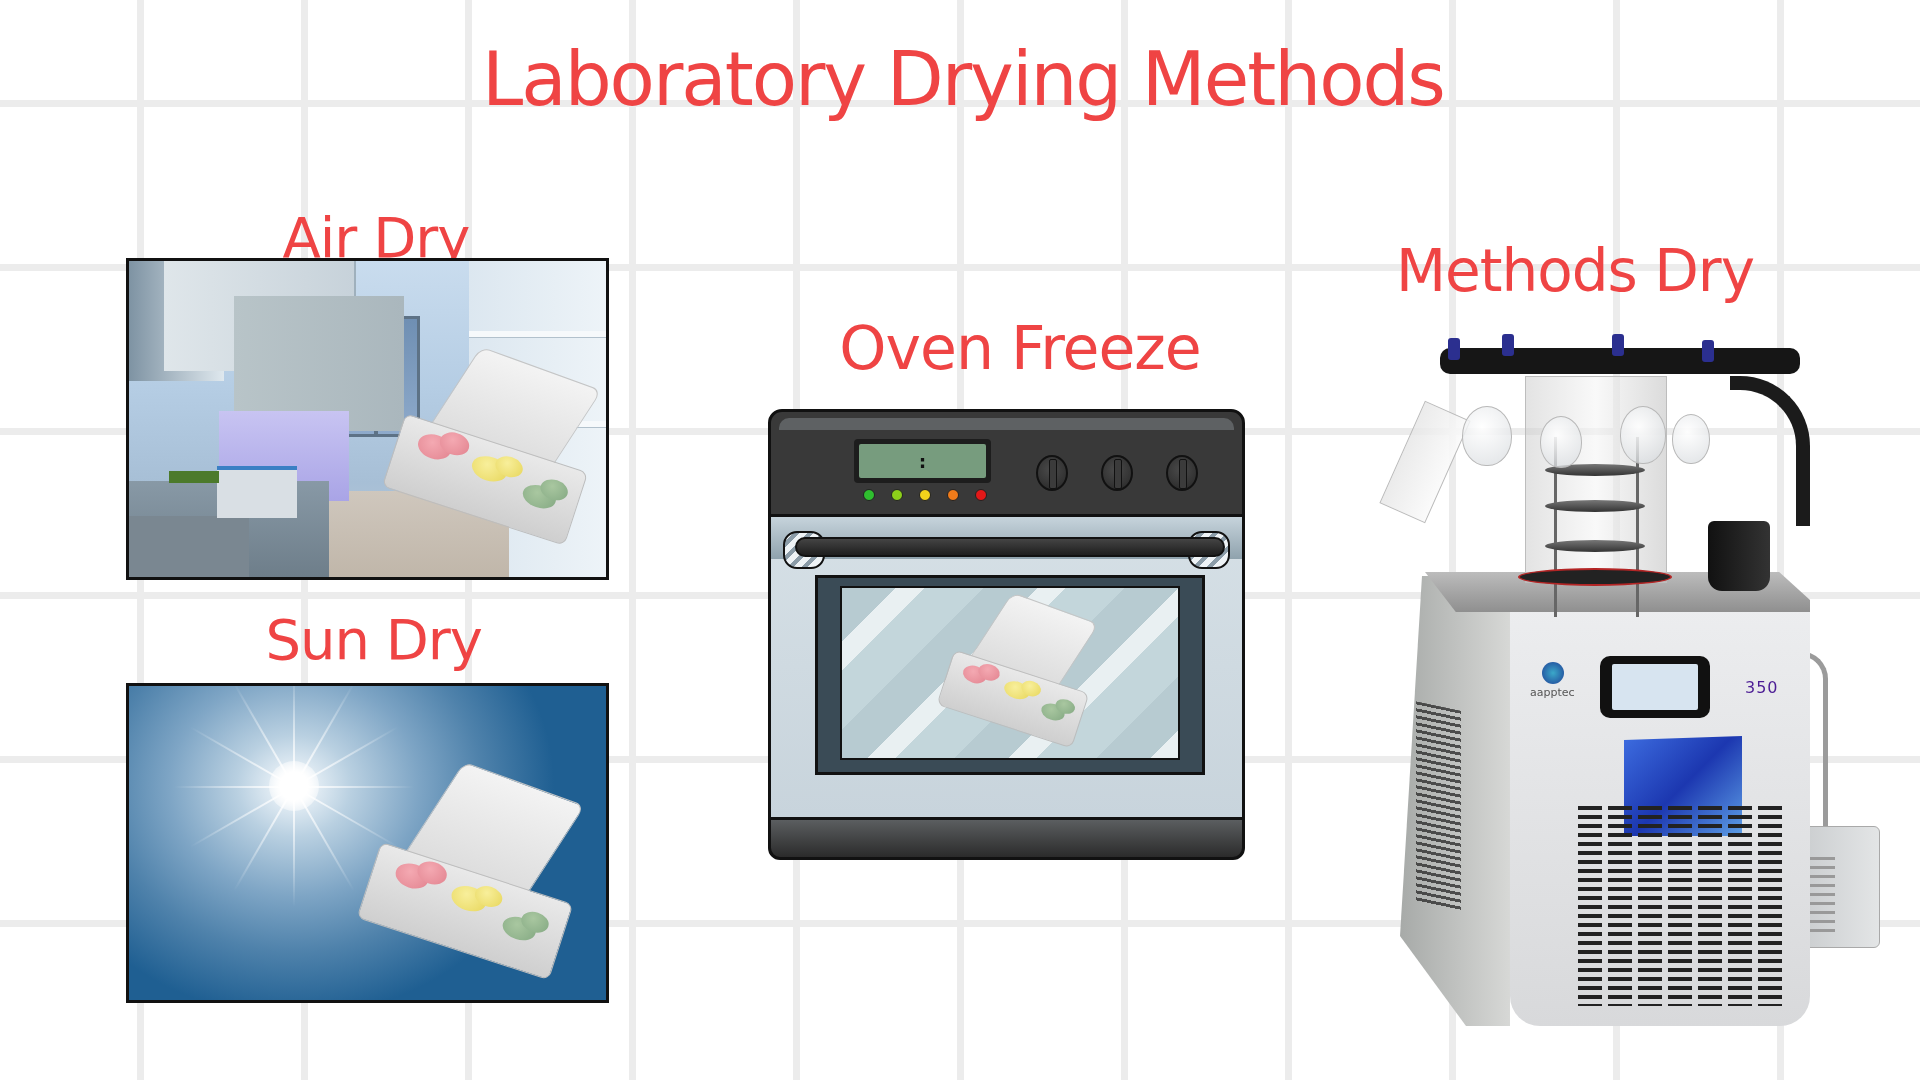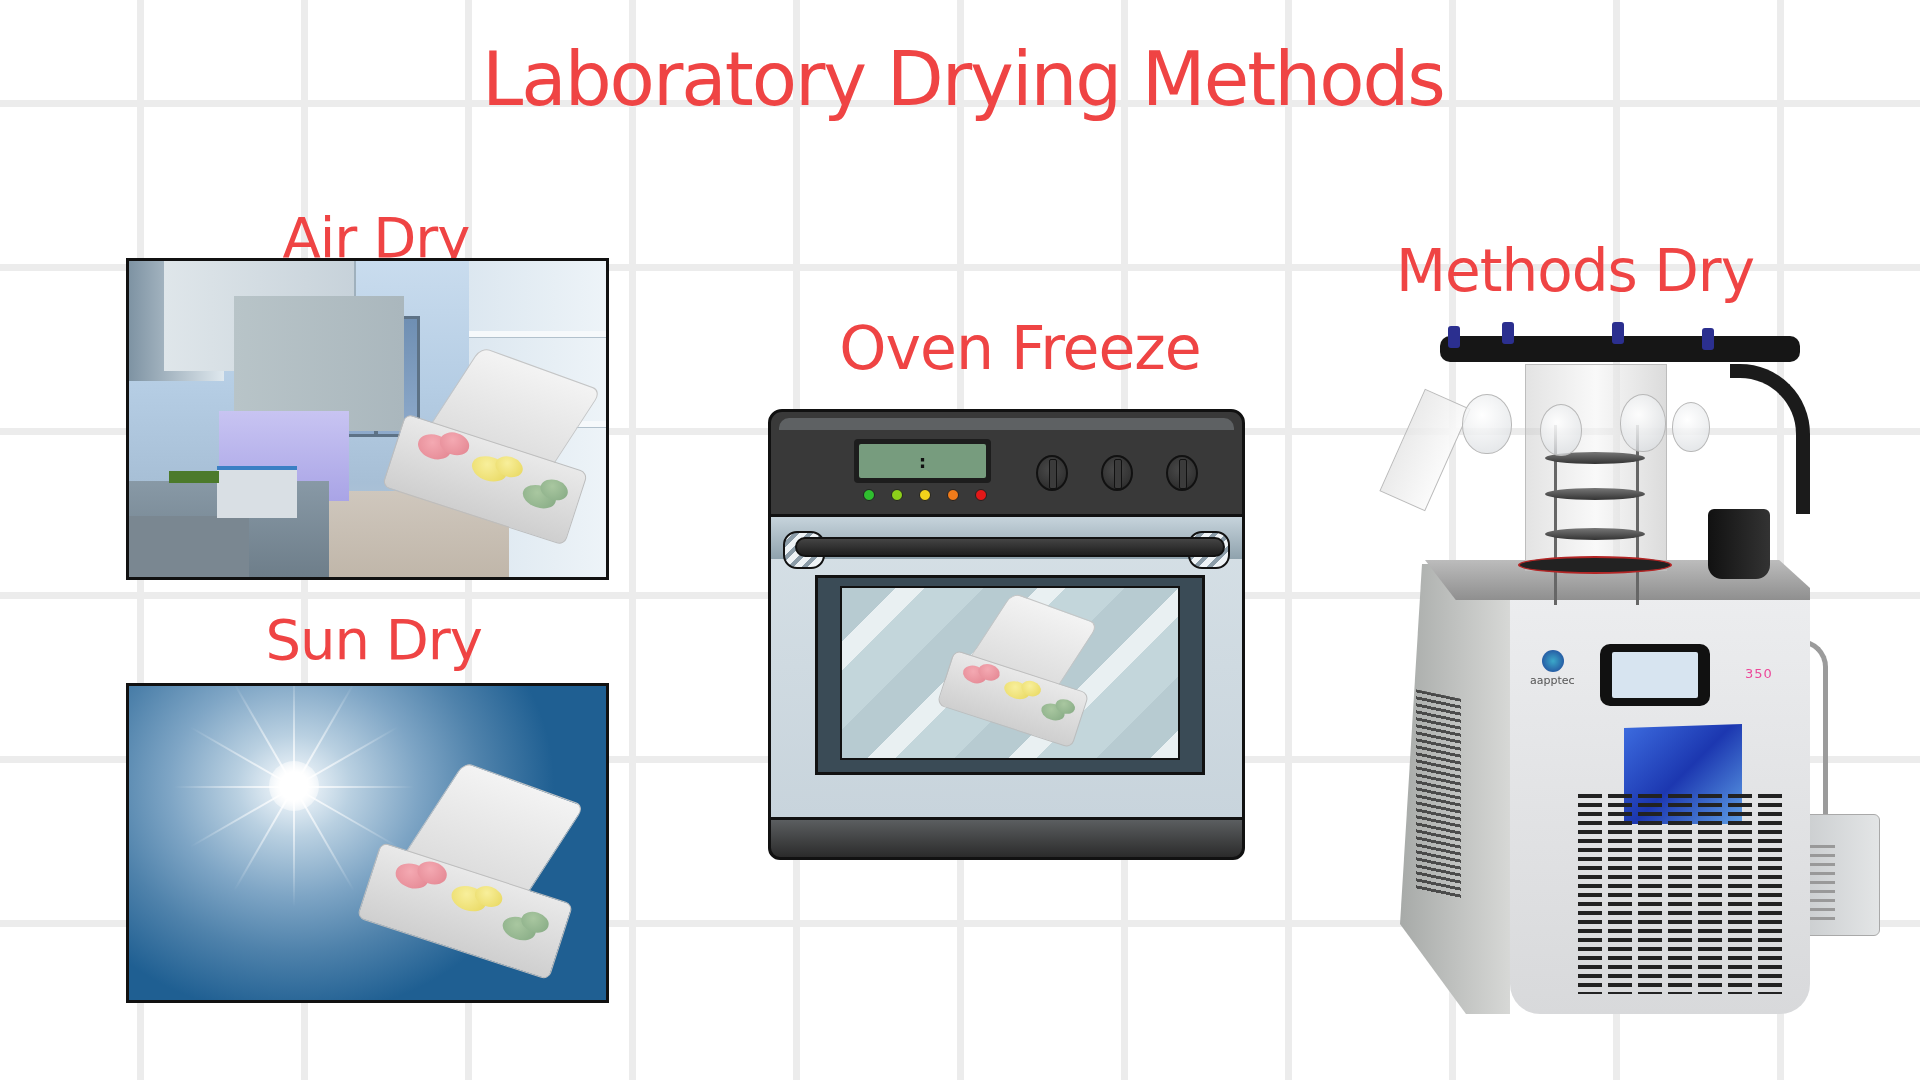--- a/index.html
+++ b/index.html
@@ -70,30 +70,30 @@
   .oven-body { position:absolute; left:0; top:106px; width:100%; height:305px; background:linear-gradient(180deg,#d6e0e6,#c8d4dc); border:3px solid #111; border-top:none; box-sizing:border-box; }
   .oven-body-band { position:absolute; left:0; top:0; right:0; height:44px; background:linear-gradient(180deg,#c9d6de,#8fa2ad); }
   .oven-handle { position:absolute; left:24px; top:22px; width:430px; height:20px; background:linear-gradient(180deg,#444,#1e1e1e); border-radius:10px; border:2px solid #111; box-sizing:border-box; }
   .oven-handle-cap { position:absolute; top:16px; width:42px; height:38px; border-radius:14px; background:repeating-linear-gradient(135deg,#eef3f6 0 6px,#8b9ca8 6px 10px); border:2px solid #111; box-sizing:border-box; }
   .oven-window-frame { position:absolute; left:44px; top:60px; width:390px; height:200px; background:#3a4b56; border:3px solid #111; box-sizing:border-box; }
   .oven-glass { position:absolute; left:22px; top:8px; width:340px; height:174px; border:2px solid #111; box-sizing:border-box;
     background: repeating-linear-gradient(135deg,#b7cbd1 0 38px,#e9f0f2 38px 58px,#c3d6db 58px 100px); }
   .oven-bottom { position:absolute; left:0; top:408px; width:100%; height:43px; background:linear-gradient(180deg,#5b5e60,#2b2b2b); border:3px solid #111; border-radius:0 0 12px 12px; box-sizing:border-box; }
 
   
-  #freezer { position:absolute; left:1400px; top:324px; width:480px; height:690px; }
+  #freezer { position:absolute; left:1400px; top:336px; width:480px; height:690px; }
   .fd-cabinet-side { position:absolute; left:0; top:240px; width:110px; height:450px; background:linear-gradient(90deg,#a7aaa8,#d7d8d6); clip-path:polygon(20% 0,100% 0,100% 100%,60% 100%,0 80%); }
   .fd-vent-side { position:absolute; left:16px; top:370px; width:45px; height:200px; background:repeating-linear-gradient(180deg,#2f2f2f 0 3px,transparent 3px 7px); transform:skewY(12deg); opacity:.8; }
   .fd-cabinet-front { position:absolute; left:110px; top:270px; width:300px; height:420px; background:linear-gradient(180deg,#ecedef,#d8d9db); border-radius:0 0 30px 30px; }
   .fd-top-plate { position:absolute; left:25px; top:236px; width:385px; height:40px; background:linear-gradient(180deg,#bcbcbc,#8f8f8f); clip-path:polygon(0 0,92% 0,100% 70%,100% 100%,8% 100%); }
   .fd-screen { position:absolute; left:200px; top:320px; width:110px; height:62px; background:#111; border-radius:10px; }
   .fd-screen-inner { position:absolute; left:12px; top:8px; width:86px; height:46px; background:#d7e4f0; border-radius:2px; }
   .fd-logo { position:absolute; left:142px; top:326px; width:22px; height:22px; border-radius:50%; background:radial-gradient(circle,#3ba8c9,#1e3f96); }
   .fd-brand { position:absolute; left:130px; top:350px; font-size:11px; color:#555; }
-  .fd-model { position:absolute; left:345px; top:342px; font-size:13px; color:#ec4899; letter-spacing:1px; }
+  .fd-model { position:absolute; left:345px; top:342px; font-size:16px; color:#4c1d95; letter-spacing:1px; }
   .fd-blue { position:absolute; left:224px; top:400px; width:118px; height:100px; background:linear-gradient(135deg,#3d6de0,#1c37b0 50%,#5e9fe6); clip-path:polygon(0 4%,100% 0,100% 100%,0 100%); }
   .fd-vent-front { position:absolute; left:178px; top:470px; width:210px; height:200px; background:repeating-linear-gradient(180deg,#222 0 4px,transparent 4px 9px); -webkit-mask: repeating-linear-gradient(90deg,#000 0 24px,transparent 24px 30px); mask: repeating-linear-gradient(90deg,#000 0 24px,transparent 24px 30px); }
   .fd-chamber { position:absolute; left:125px; top:40px; width:140px; height:205px; background:linear-gradient(90deg,rgba(200,200,200,.5),rgba(245,245,245,.6),rgba(190,190,190,.55)); border:1px solid #bdbdbd; }
   .fd-ring { position:absolute; left:118px; top:232px; width:154px; height:18px; background:#222; border:2px solid #b32525; border-radius:50%; box-sizing:border-box; }
   .fd-tray { position:absolute; left:145px; width:100px; height:12px; background:linear-gradient(180deg,#777,#333); border-radius:50%; }
   .fd-rod { position:absolute; top:60px; width:3px; height:180px; background:#666; }
   .fd-manifold { position:absolute; left:40px; top:12px; width:360px; height:26px; background:#161616; border-radius:10px; }
   .fd-valve { position:absolute; top:0; width:12px; height:22px; background:#2b2f8f; border-radius:3px; }
   .fd-flask { position:absolute; border-radius:50% 50% 48% 48%; background:radial-gradient(circle at 40% 35%,rgba(255,255,255,.9),rgba(210,214,218,.7)); border:1px solid #b8b8b8; }
   .fd-tube { position:absolute; left:0; top:70px; width:48px; height:110px; background:linear-gradient(90deg,rgba(230,230,230,.8),rgba(250,250,250,.9)); border:1px solid #bbb; transform:rotate(24deg); }

